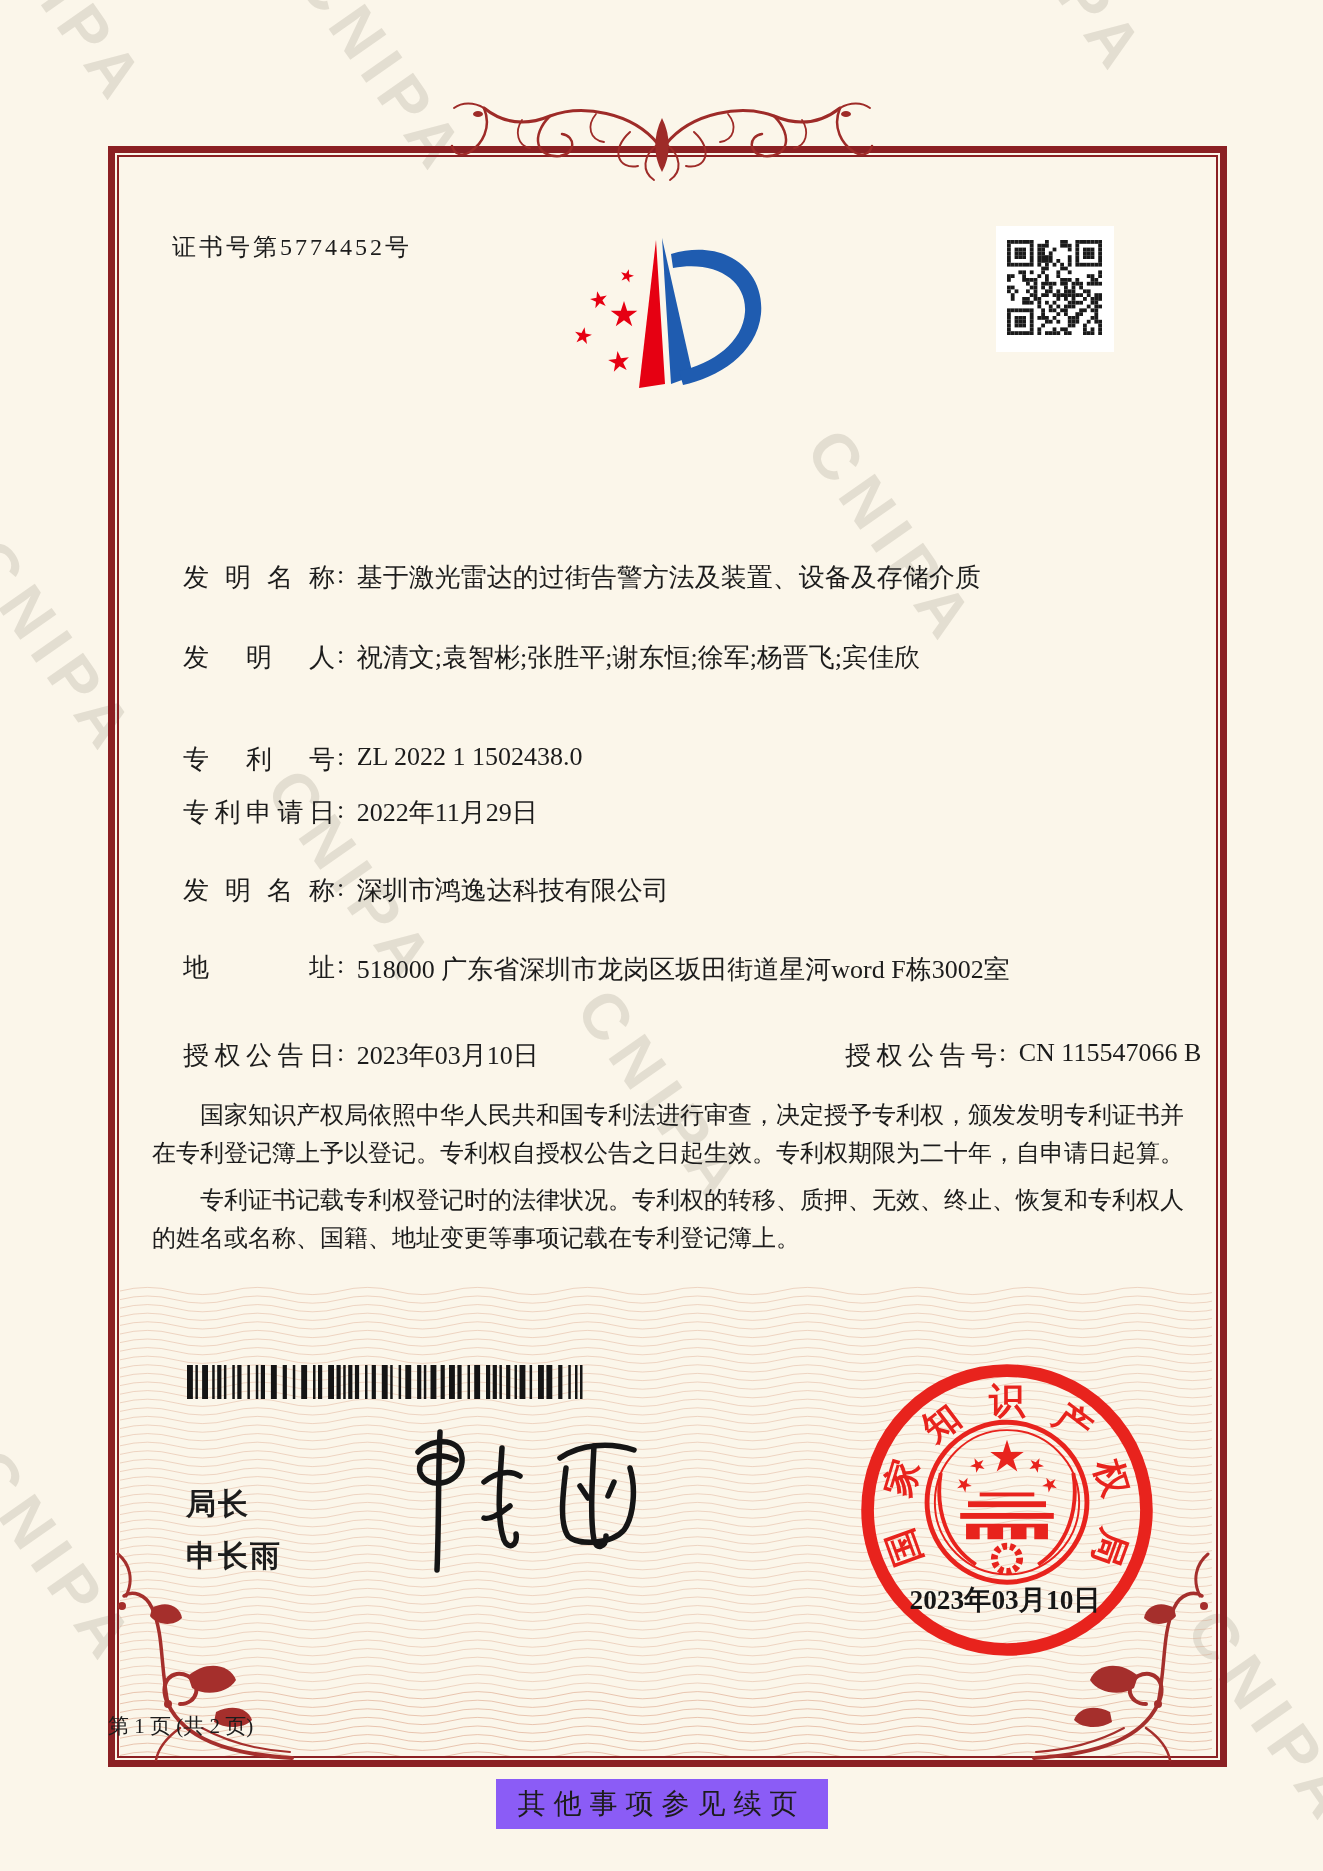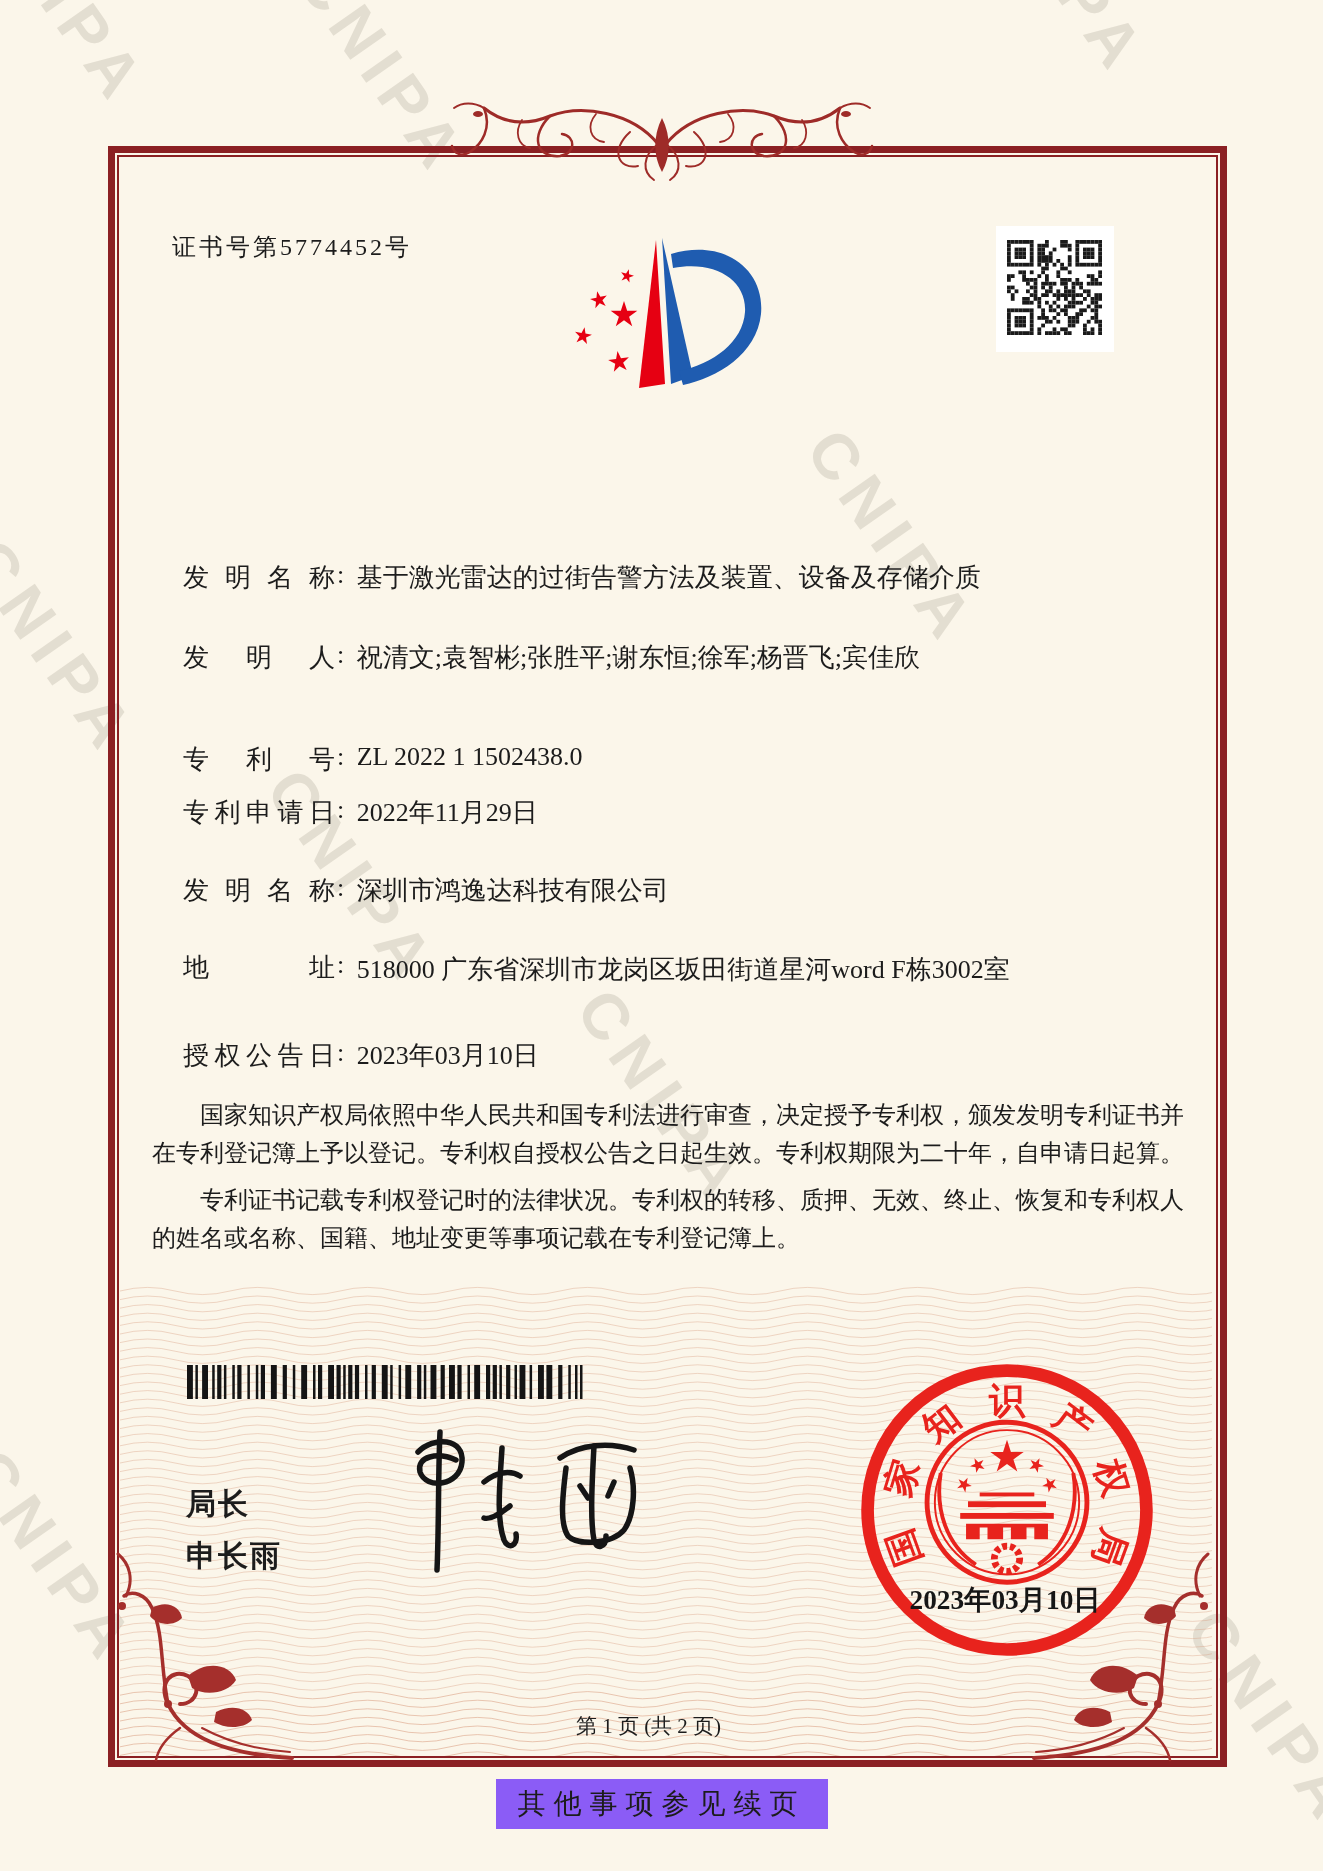--- a/index.html
+++ b/index.html
@@ -57,21 +57,21 @@
   
   .barcode{position:absolute; left:187px; top:1365px;}
   .role{position:absolute; left:186px; font-family:"Liberation Sans", sans-serif;
         font-weight:bold; font-size:30px; letter-spacing:2px;}
   .role.t1{top:1484px;}
   .role.t2{top:1536px;text-align:center;}
   .signature{position:absolute; left:378px; top:1422px;}
   .seal{position:absolute; left:851px; top:1356px;}
   .page-indicator{
     position:absolute; left:108px; top:1712px; width:1047px;
-    text-align:center; font-size:21px;margin-left:17px;
+    font-size:21px;
   }
   .continuation{
     position:absolute; left:0; top:1779px; width:100%; text-align:center;
   }
   .continuation span{
     display:inline-block; background:#8b5cf6; padding:6px 22px;
     font-size:28px; letter-spacing:8px;
   }
 </style>
 </head>
@@ -551,20 +551,24 @@
     <span class="flabel">发明名称</span><span class="fcolon">:</span>
     <span class="fvalue">深圳市鸿逸达科技有限公司</span>
   </div>
   <div class="frow" style="top:950px;">
     <span class="flabel">地址</span><span class="fcolon">:</span>
     <span class="fvalue wrap">518000 广东省深圳市龙岗区坂田街道星河word F栋3002室</span>
   </div>
   <div class="frow" style="top:1038px; width:1040px;">
     <span class="flabel">授权公告日</span><span class="fcolon">:</span>
     <span class="fvalue">2023年03月10日</span>
+    <span class="grant-right">
+      <span class="flabel">授权公告号</span><span class="fcolon">:</span>
+      <span class="fvalue">CN 115547066 B</span>
+    </span>
   </div>
 
   <div class="paras">
     <p>国家知识产权局依照中华人民共和国专利法进行审查，决定授予专利权，颁发发明专利证书并在专利登记簿上予以登记。专利权自授权公告之日起生效。专利权期限为二十年，自申请日起算。</p>
     <p>专利证书记载专利权登记时的法律状况。专利权的转移、质押、无效、终止、恢复和专利权人的姓名或名称、国籍、地址变更等事项记载在专利登记簿上。</p>
   </div>
 
   <svg class="barcode" id="barcode-svg" width="397" height="34">
       <rect x="0" y="0" width="5.8999999999999995" height="34" fill="#141414"></rect>
       <rect x="8.399999999999999" y="0" width="2.5" height="34" fill="#141414"></rect>

